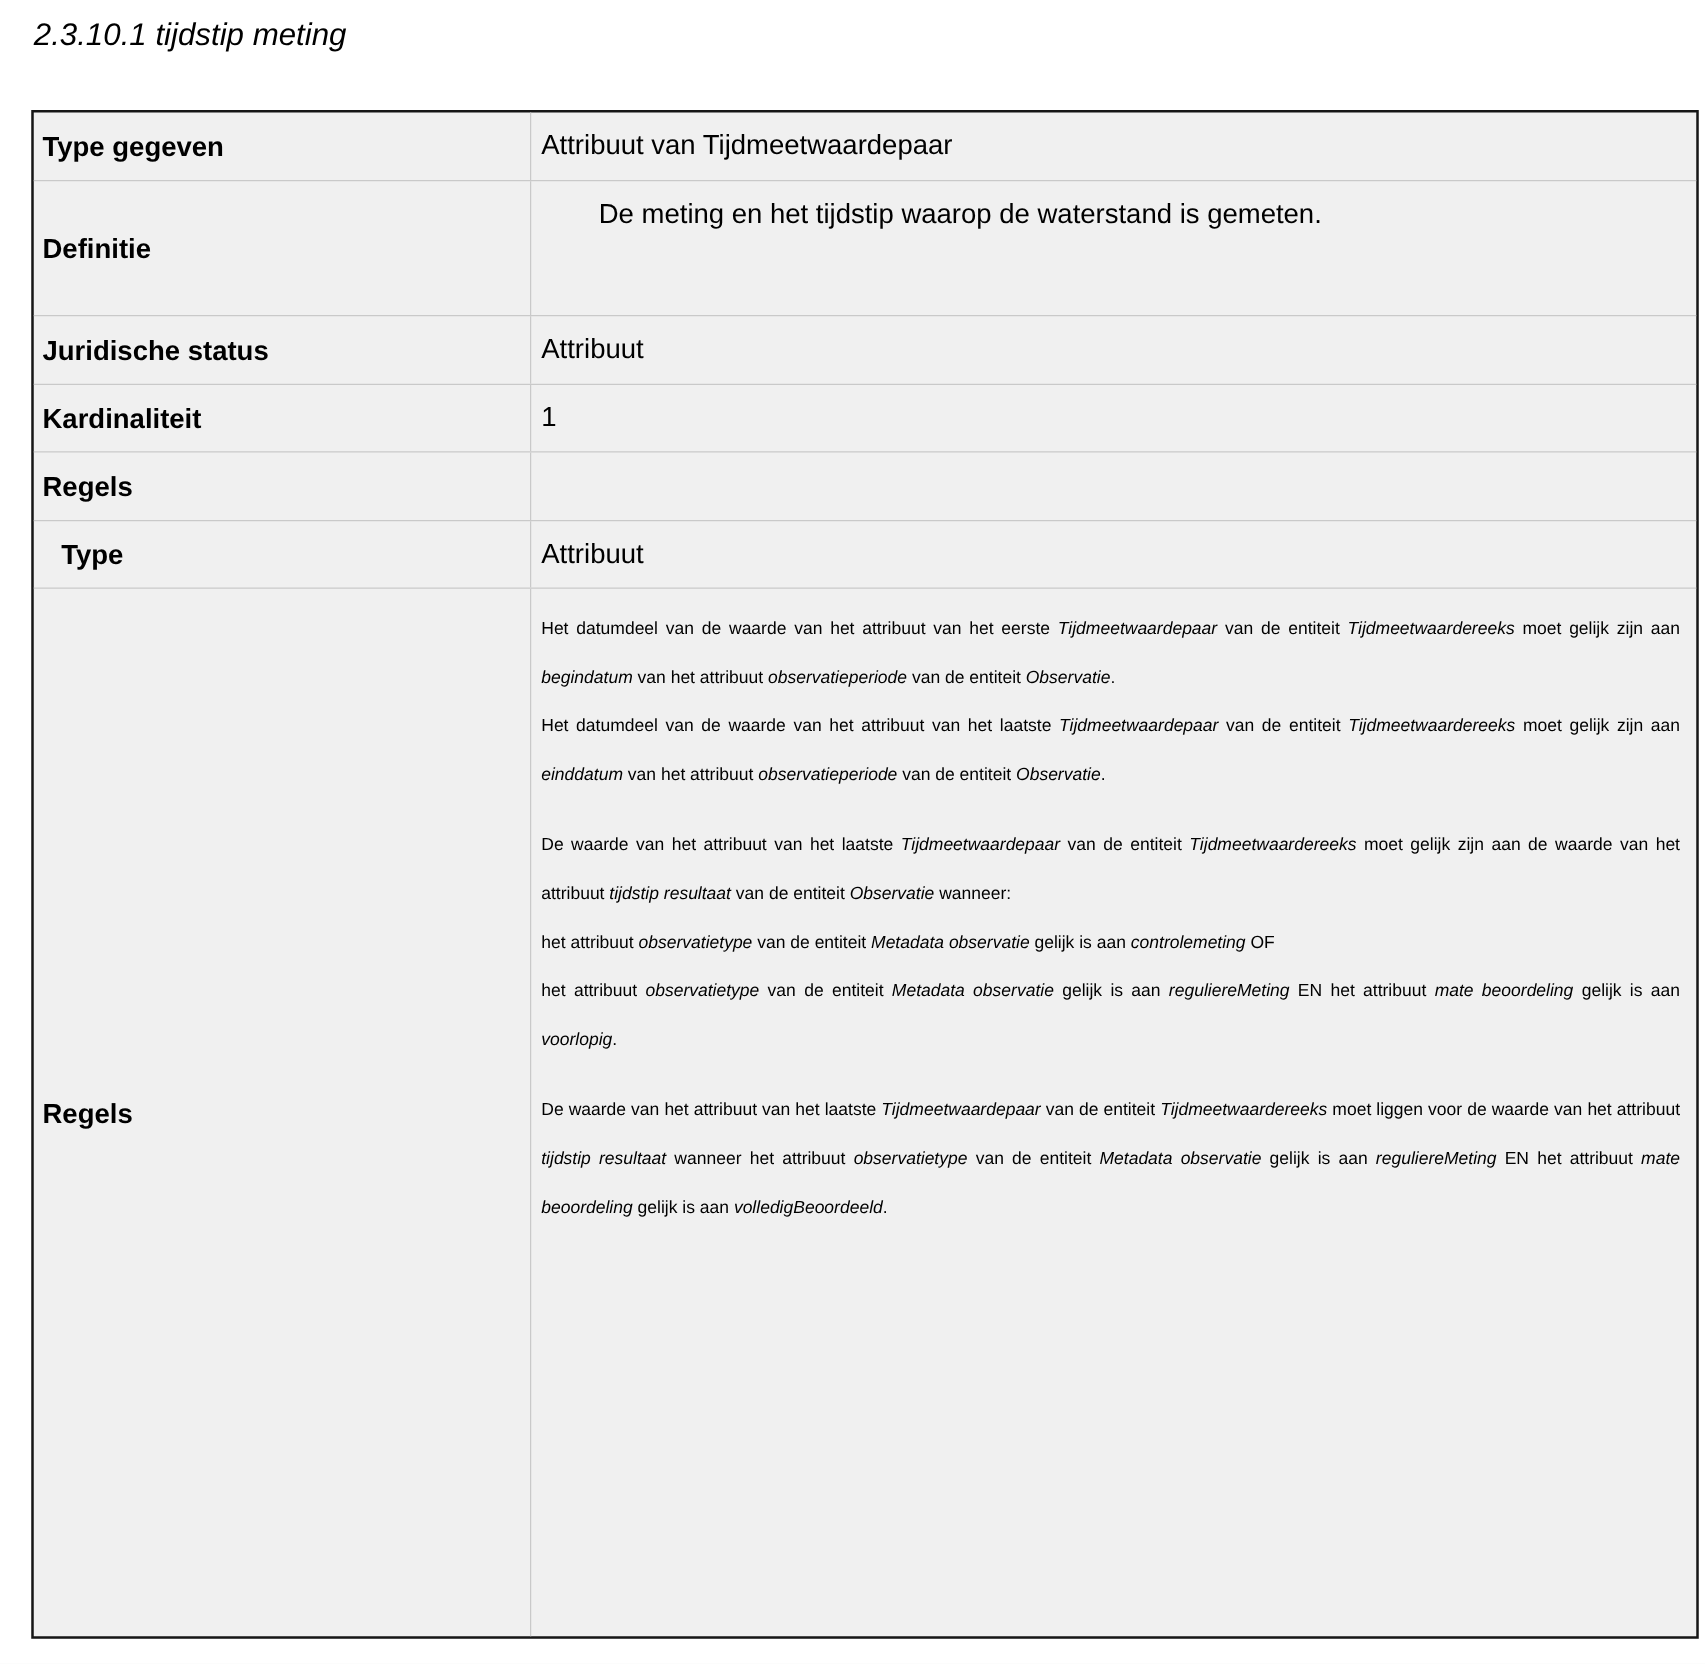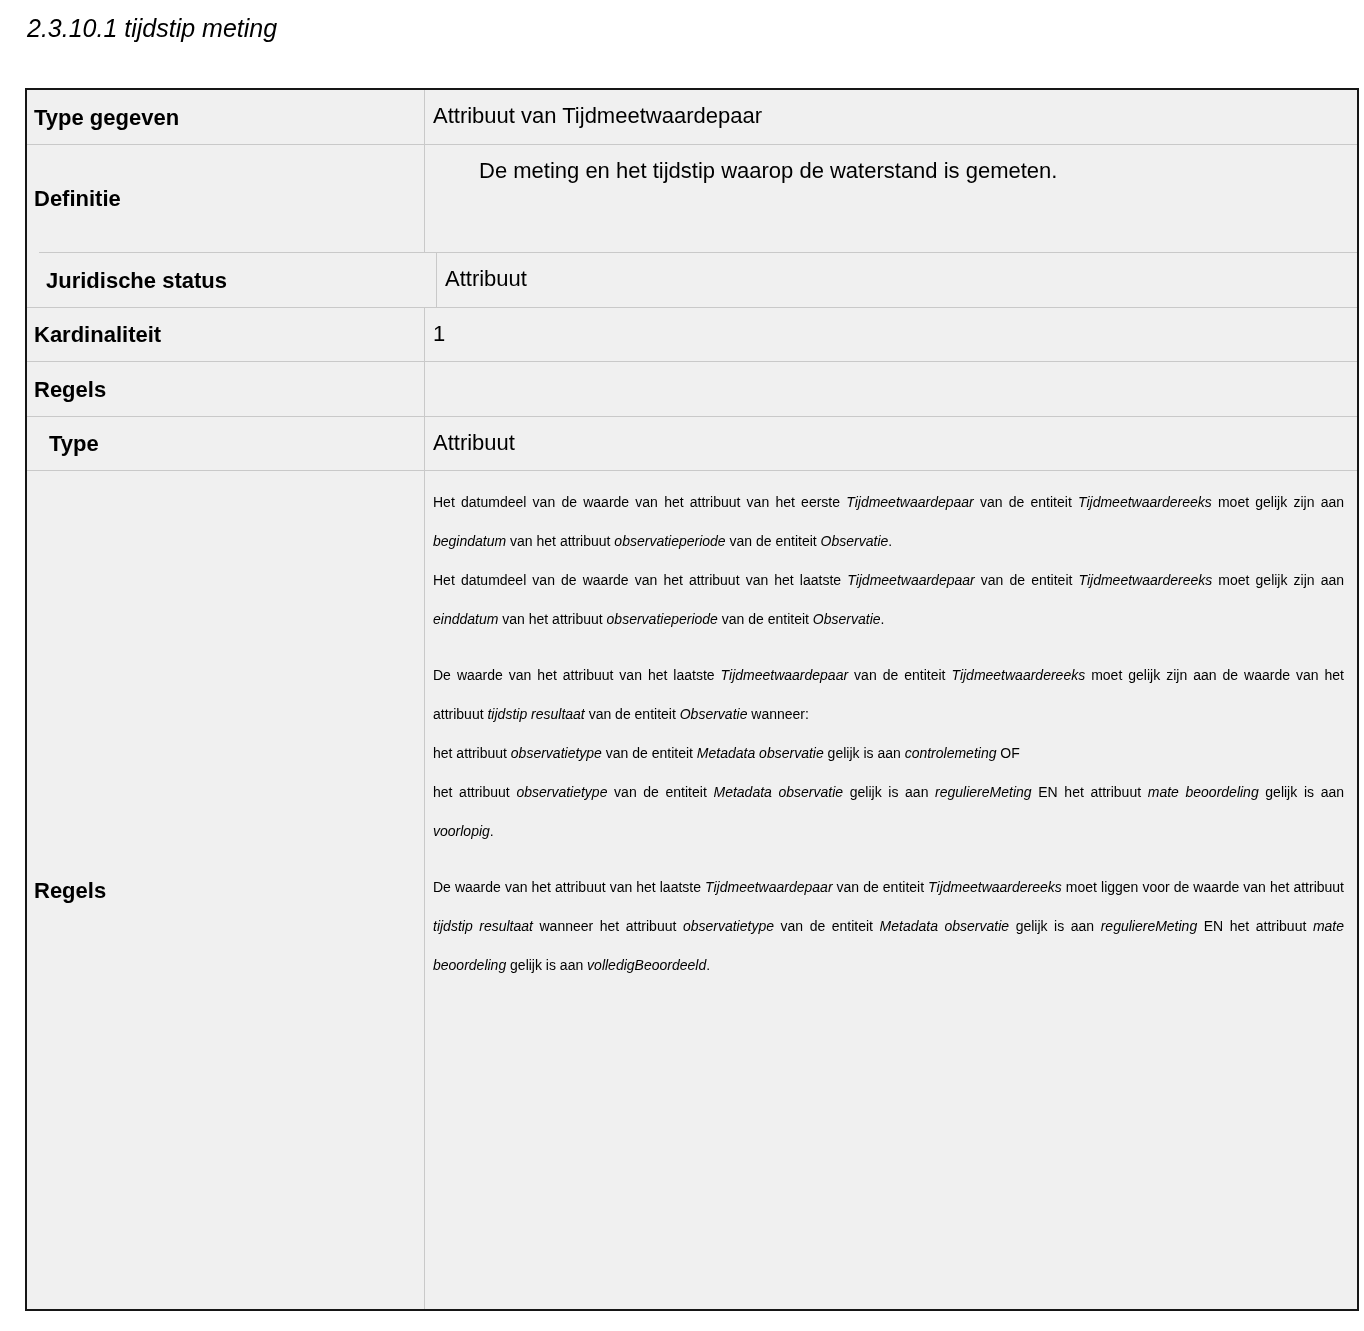--- a/index.html
+++ b/index.html
@@ -32,21 +32,21 @@
     height: 1223px;
     border: 2px solid #161616;
     background: #f0f0f0;
     display: flex;
     flex-direction: column;
   }
   .trow { display: flex; flex: 0 0 auto; min-height: 0; }
   .trow + .trow { border-top: 1px solid #c9c9c9; }
   .trow:nth-child(1) { height: 54px; }
   .trow:nth-child(2) { height: 108px; gap: 46px; }
-  .trow:nth-child(3) { height: 55px; margin-left: 12px; }
+  .trow:nth-child(3) { height: 55px; }
   .trow:nth-child(4) { height: 54px; }
   .trow:nth-child(5) { height: 55px; }
   .trow:nth-child(6) { height: 54px; }
   .trow:nth-child(7) { flex: 1 1 auto; }
   .label-cell {
     flex: 0 0 398px;
     border-right: 1px solid #c9c9c9;
     display: flex;
     align-items: center;
     padding: 0 8px 0 7px;

